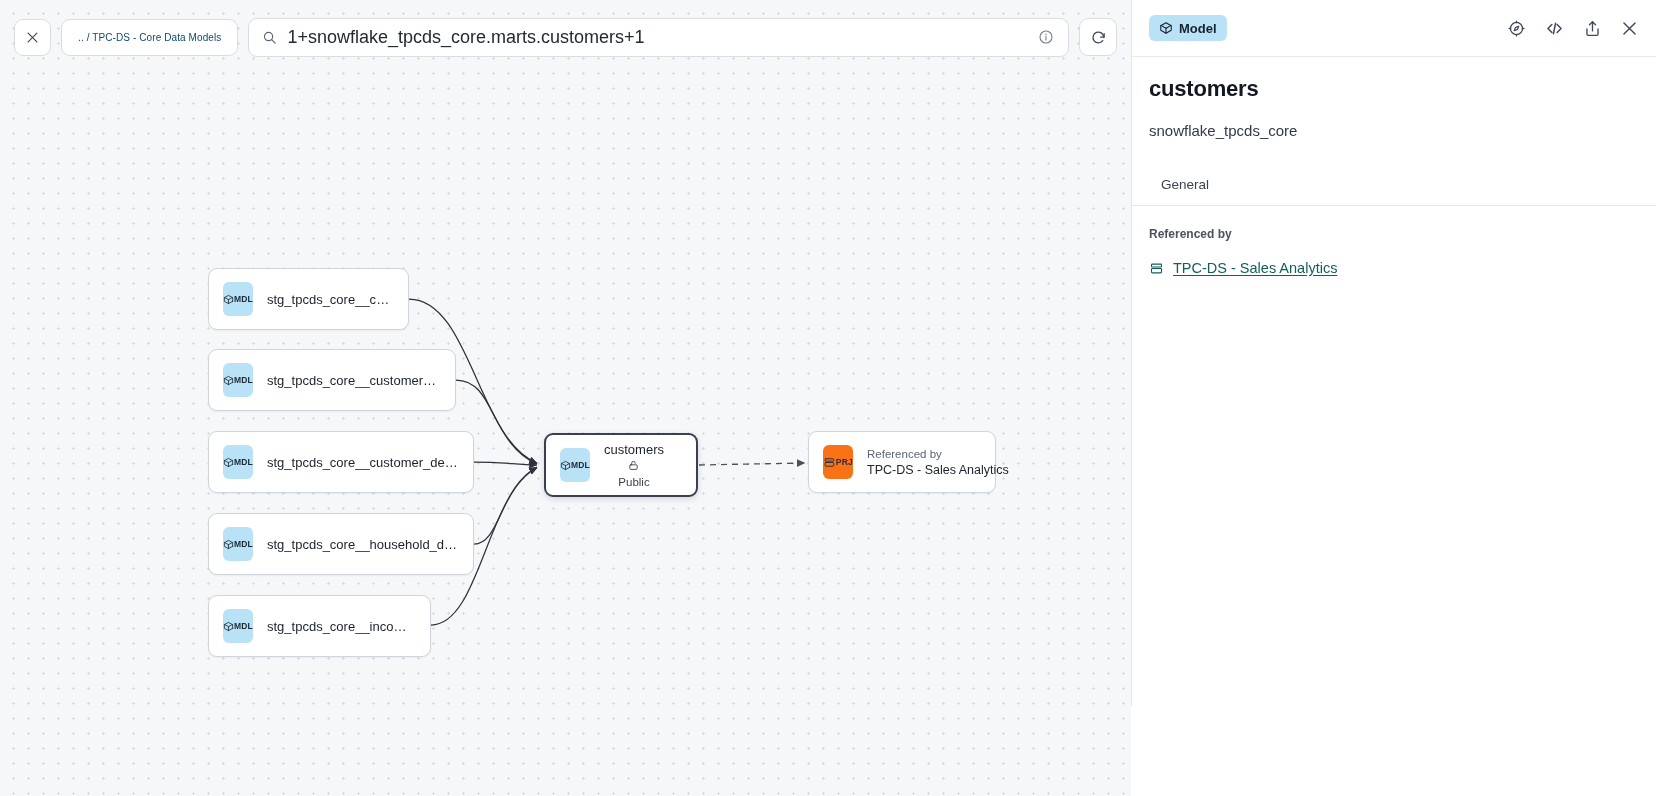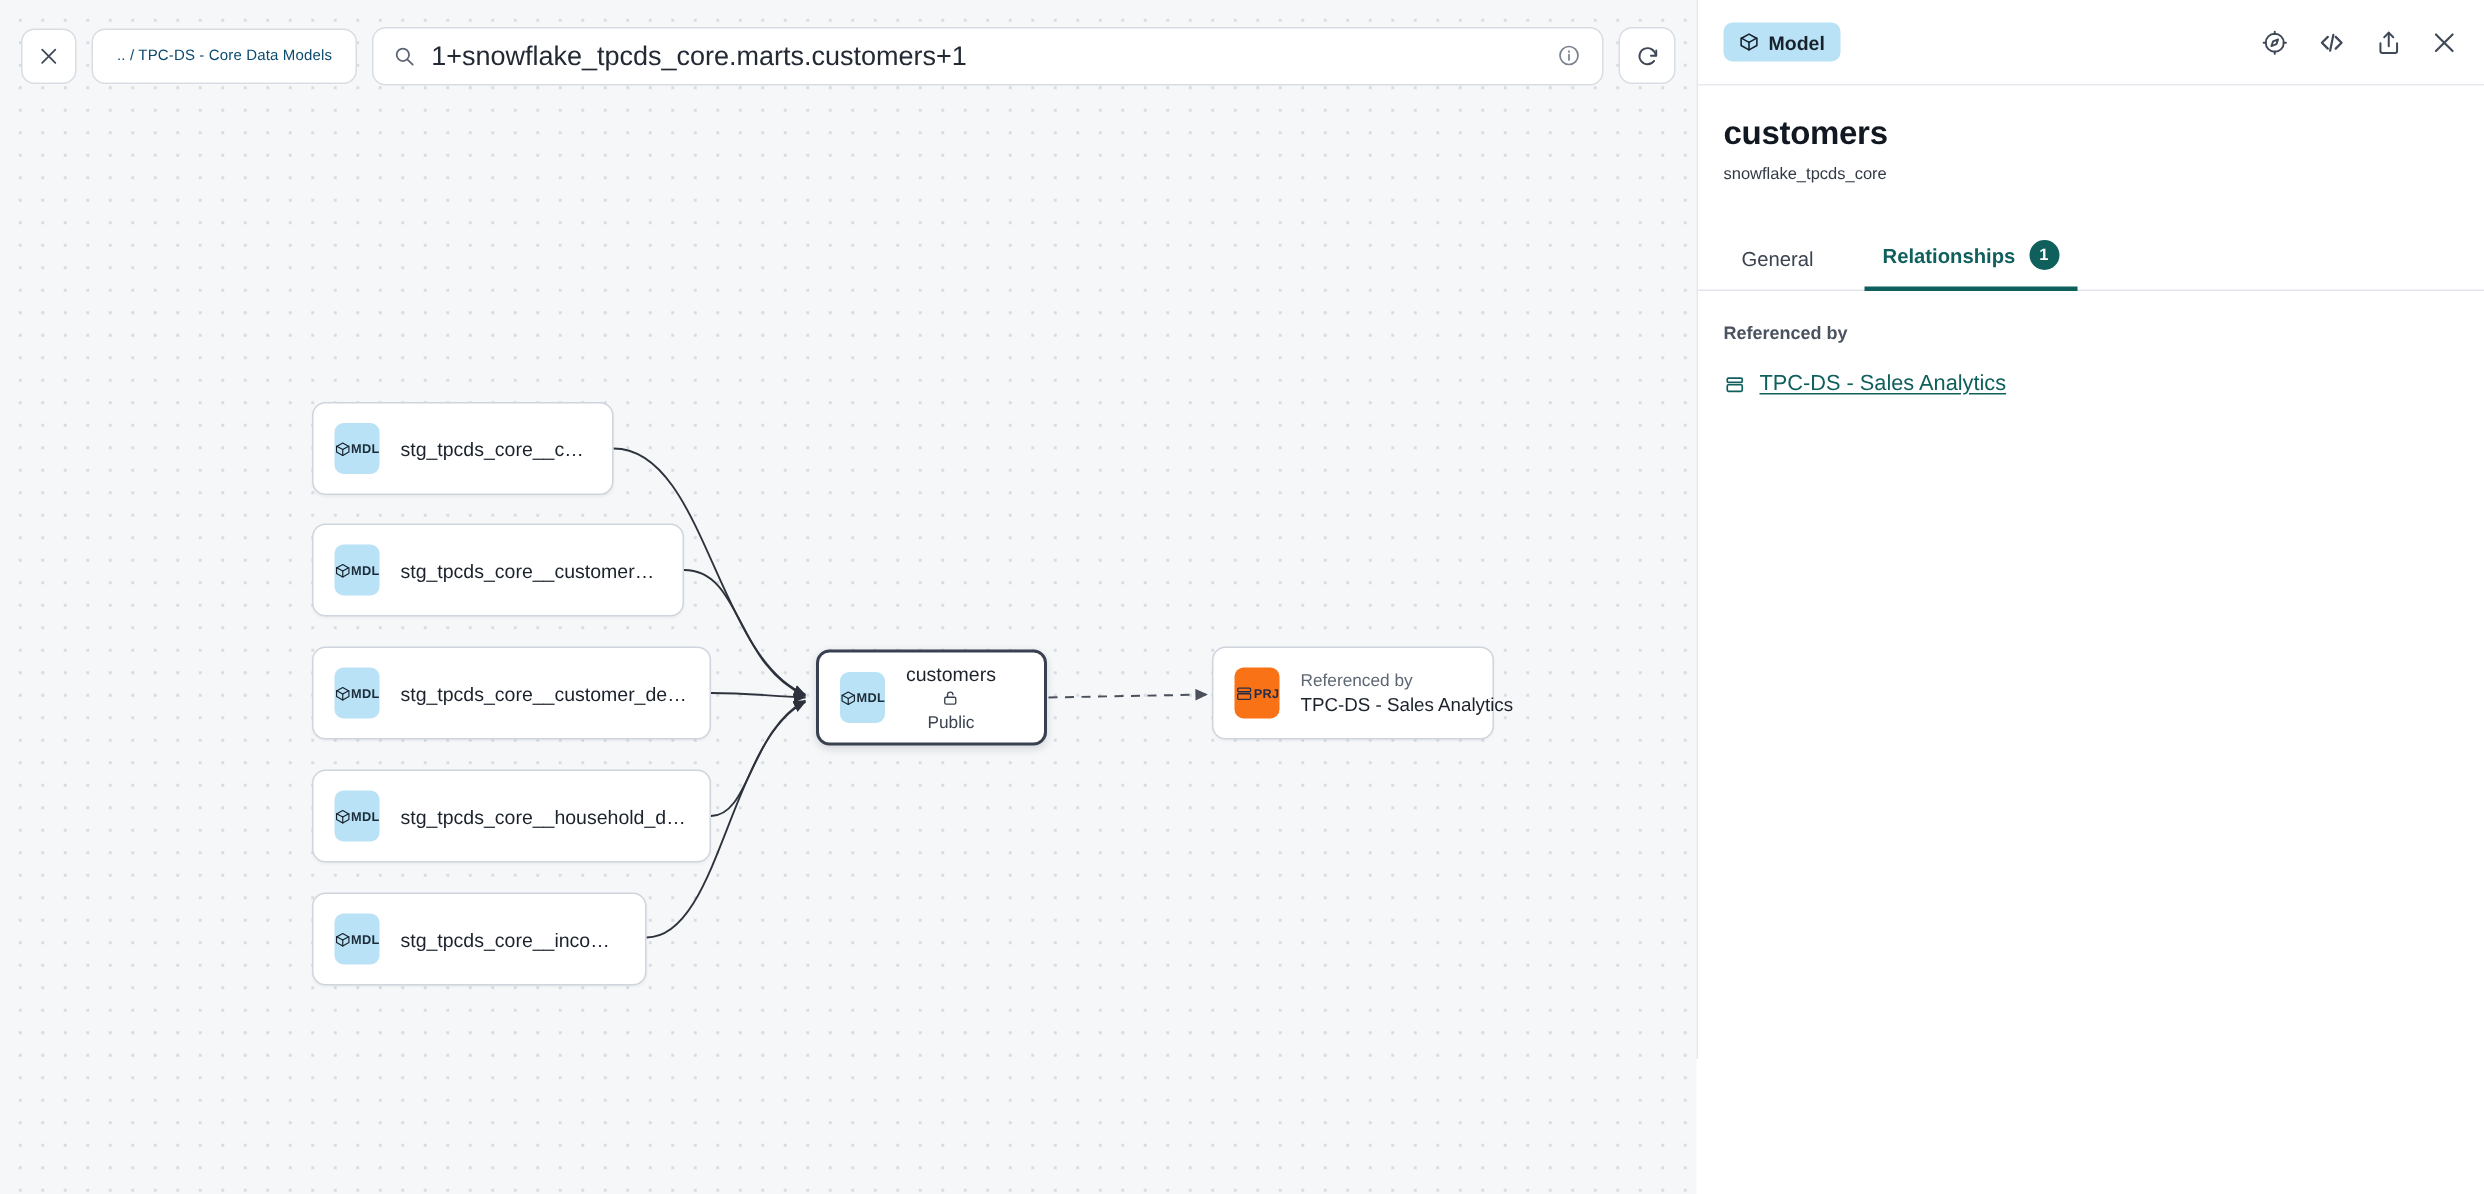--- a/index.html
+++ b/index.html
@@ -131,21 +131,21 @@
     height: 26px;
     padding: 0 10px;
     display: flex; align-items: center; gap: 6px;
     font-size: 13px; font-weight: 700;
   }
   .head-actions { margin-left: auto; display: flex; align-items: center; gap: 18px; color: #3f4856; }
   .head-actions .act { cursor: pointer; display: flex; align-items: center; }
 
   .panel-title-wrap { padding: 19px 17px 0 17px; }
   .panel-title { font-size: 22px; font-weight: 700; color: #121821; letter-spacing: -.2px; }
-  .panel-subtitle { font-size: 11px; color: #323a46; margin-top: 8px; }
+  .panel-subtitle { font-size: 15px; color: #323a46; margin-top: 20px; }
 
   .tabs {
     margin-top: 29px;
     display: flex; align-items: flex-end;
     border-bottom: 1px solid #e3e6eb;
     padding: 0 17px;
     gap: 22px;
   }
   .tab {
     display: flex; align-items: center; gap: 9px;
@@ -383,24 +383,20 @@
 
     <div class="panel-title-wrap">
       <div class="panel-title">customers</div>
       <div class="panel-subtitle">snowflake_tpcds_core</div>
     </div>
 
     <div class="tabs">
       <div class="tab">
         <span>General</span>
       </div>
-      <div class="tab active">
-        <span>Relationships</span>
-        <span class="tab-count">1</span>
-      </div>
     </div>
 
     <div class="panel-body">
       <div class="section-label">Referenced by</div>
 
       <div class="ref-item">
         <svg width="15" height="15" viewBox="0 0 24 24" fill="none" stroke="#0f5f5c" stroke-width="1.8" stroke-linecap="round" stroke-linejoin="round">
           <rect x="4" y="5" width="16" height="4.5" rx="1.3"></rect>
           <rect x="4" y="12" width="16" height="7" rx="1.3"></rect>
         </svg>

